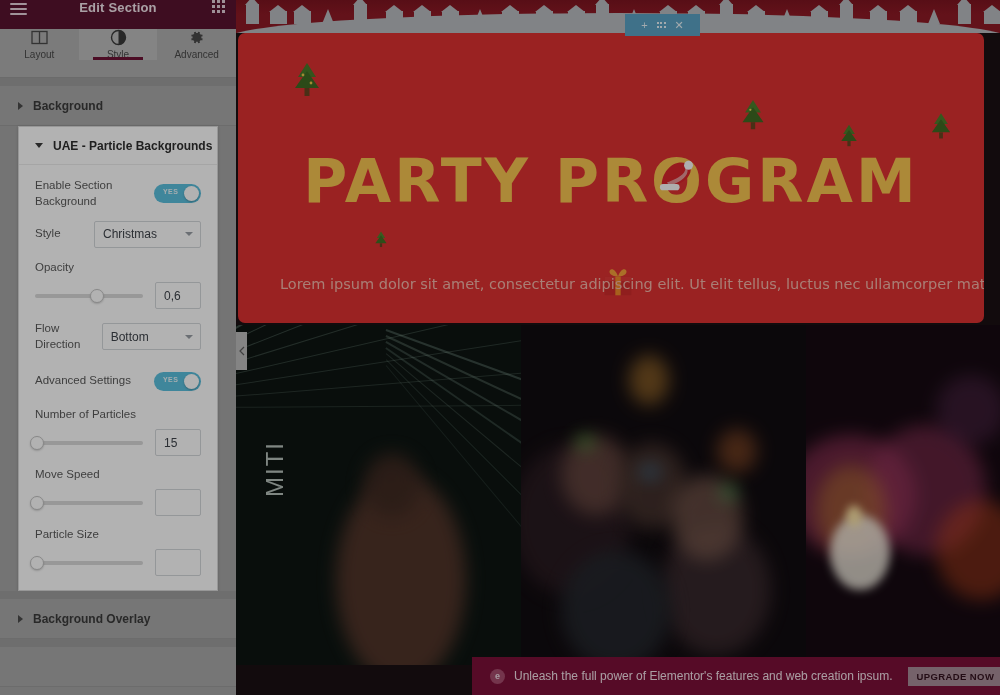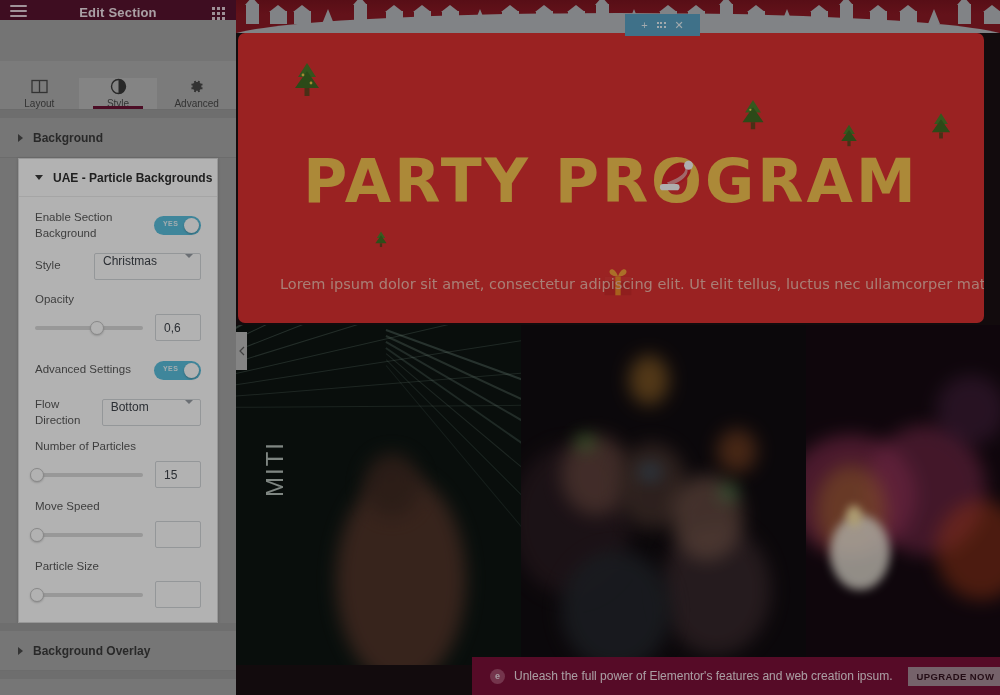--- a/index.html
+++ b/index.html
@@ -13,43 +13,42 @@
 
   
   #panel {
     position: absolute; left: 0; top: 0;
     width: 236px; height: 695px;
     background: #a7a7a7;
     display: flex; flex-direction: column;
     z-index: 40;
   }
   .panel-header {
-    height: 20px; background: #5a1430;
-    display: flex; align-items: flex-end;
+    height: 29px; background: #5a1430;
+    display: flex; align-items: flex-start;
     flex: none;
     position: relative;
   }
   .panel-header .ph-title {
     flex: 1; text-align: center;
     color: #f3e6ec; font-size: 13px; font-weight: 600;
     letter-spacing: .2px;
   }
   .ph-icon { width: 36px; display: flex; align-items: center; justify-content: center; }
   .hamburger { width: 17px; }
   .hamburger span { display: block; height: 2px; background: #e7d3dd; margin: 3px 0; border-radius: 1px; }
   .grid9 { display: grid; grid-template-columns: repeat(3,3px); grid-template-rows: repeat(3,3px); gap: 2px; }
   .grid9 i { background: #e3cfd9; display: block; width: 3px; height: 3px; }
 
   
   .panel-tabs {
     height: 49px; flex: none;
     background: #b0b0b0;
-    display: flex; align-items: flex-end;
+    display: flex; align-items: flex-start;
     border-bottom: 1px solid #9a9a9a;
-    margin-top: 41px;
   }
   .tab {
     flex: 1; display: flex; flex-direction: column;
     align-items: center; justify-content: center; gap: 3px;
     position: relative; cursor: pointer;
     color: #4a4a4a; font-size: 10px;
   }
   .tab.active { background: #bdbdbd; }
   .tab.active::after {
     content: ""; position: absolute; left: 14px; right: 14px; bottom: 0;
@@ -97,21 +96,21 @@
   .switch .knob { position: absolute; top: 2px; width: 15px; height: 15px; border-radius: 50%; background: #fff; box-shadow: 0 1px 2px rgba(0,0,0,.25); }
   .switch.on .knob { right: 2px; }
   .switch.off .knob { left: 2px; }
   .switch .txt { position: absolute; top: 4px; font-size: 7px; font-weight: bold; letter-spacing: .4px; }
   .switch.on .txt { left: 9px; color: #eaf7fb; }
   .switch.off .txt { right: 8px; color: #b4b4b4; }
 
   
   .sel {
     width: 107px; height: 27px; border: 1px solid #d5d8dc; background: #fff;
-    border-radius: 2px; display: flex; padding: 0 8px;
+    border-radius: 2px; display: flex; align-items: center; padding: 0 8px;
     font-size: 12px; color: #3f444b; position: relative; cursor: pointer;
   }
   .sel .arrow { position: absolute; right: 7px; width: 0; height: 0;
     border-top: 4px solid #9aa0a6; border-left: 4px solid transparent; border-right: 4px solid transparent; }
 
   
   .slider-row { display: flex; align-items: center; gap: 12px; margin-top: 9px; }
   .track { position: relative; height: 4px; border-radius: 2px; background: #dadada; flex: 1; }
   .knob2 { position: absolute; top: 50%; transform: translate(-50%,-50%); width: 14px; height: 14px;
            border-radius: 50%; background: #fff; border: 1px solid #c4c4c4; box-shadow: 0 1px 2px rgba(0,0,0,.18); cursor: pointer; }
@@ -483,33 +482,33 @@
         <div>
           <div class="sec-label">Opacity</div>
           <div class="slider-row">
             <span class="track">
               <span class="knob2" id="kOpacity" style="left: 57%;"></span>
             </span>
             <span class="numbox">0,6</span>
           </div>
         </div>
 
+        <div class="ctl-row" style="margin-top:12px">
+          <span class="ctl-label">Flow Direction</span>
+          <span class="sel">
+            <span>Bottom</span>
+            <span class="arrow"></span>
+          </span>
+        </div>
+
         <div class="ctl-row" style="margin-top:14px">
           <span class="ctl-label">Advanced Settings</span>
           <span class="switch on">
             <span class="txt">YES</span>
             <span class="knob"></span>
-          </span>
-        </div>
-
-        <div class="ctl-row" style="margin-top:12px">
-          <span class="ctl-label">Flow Direction</span>
-          <span class="sel">
-            <span>Bottom</span>
-            <span class="arrow"></span>
           </span>
         </div>
 
         <div>
           <div class="sec-label">Number of Particles</div>
           <div class="slider-row">
             <span class="track">
               <span class="knob2" id="kNum" style="left: 2%;"></span>
             </span>
             <span class="numbox">15</span>

